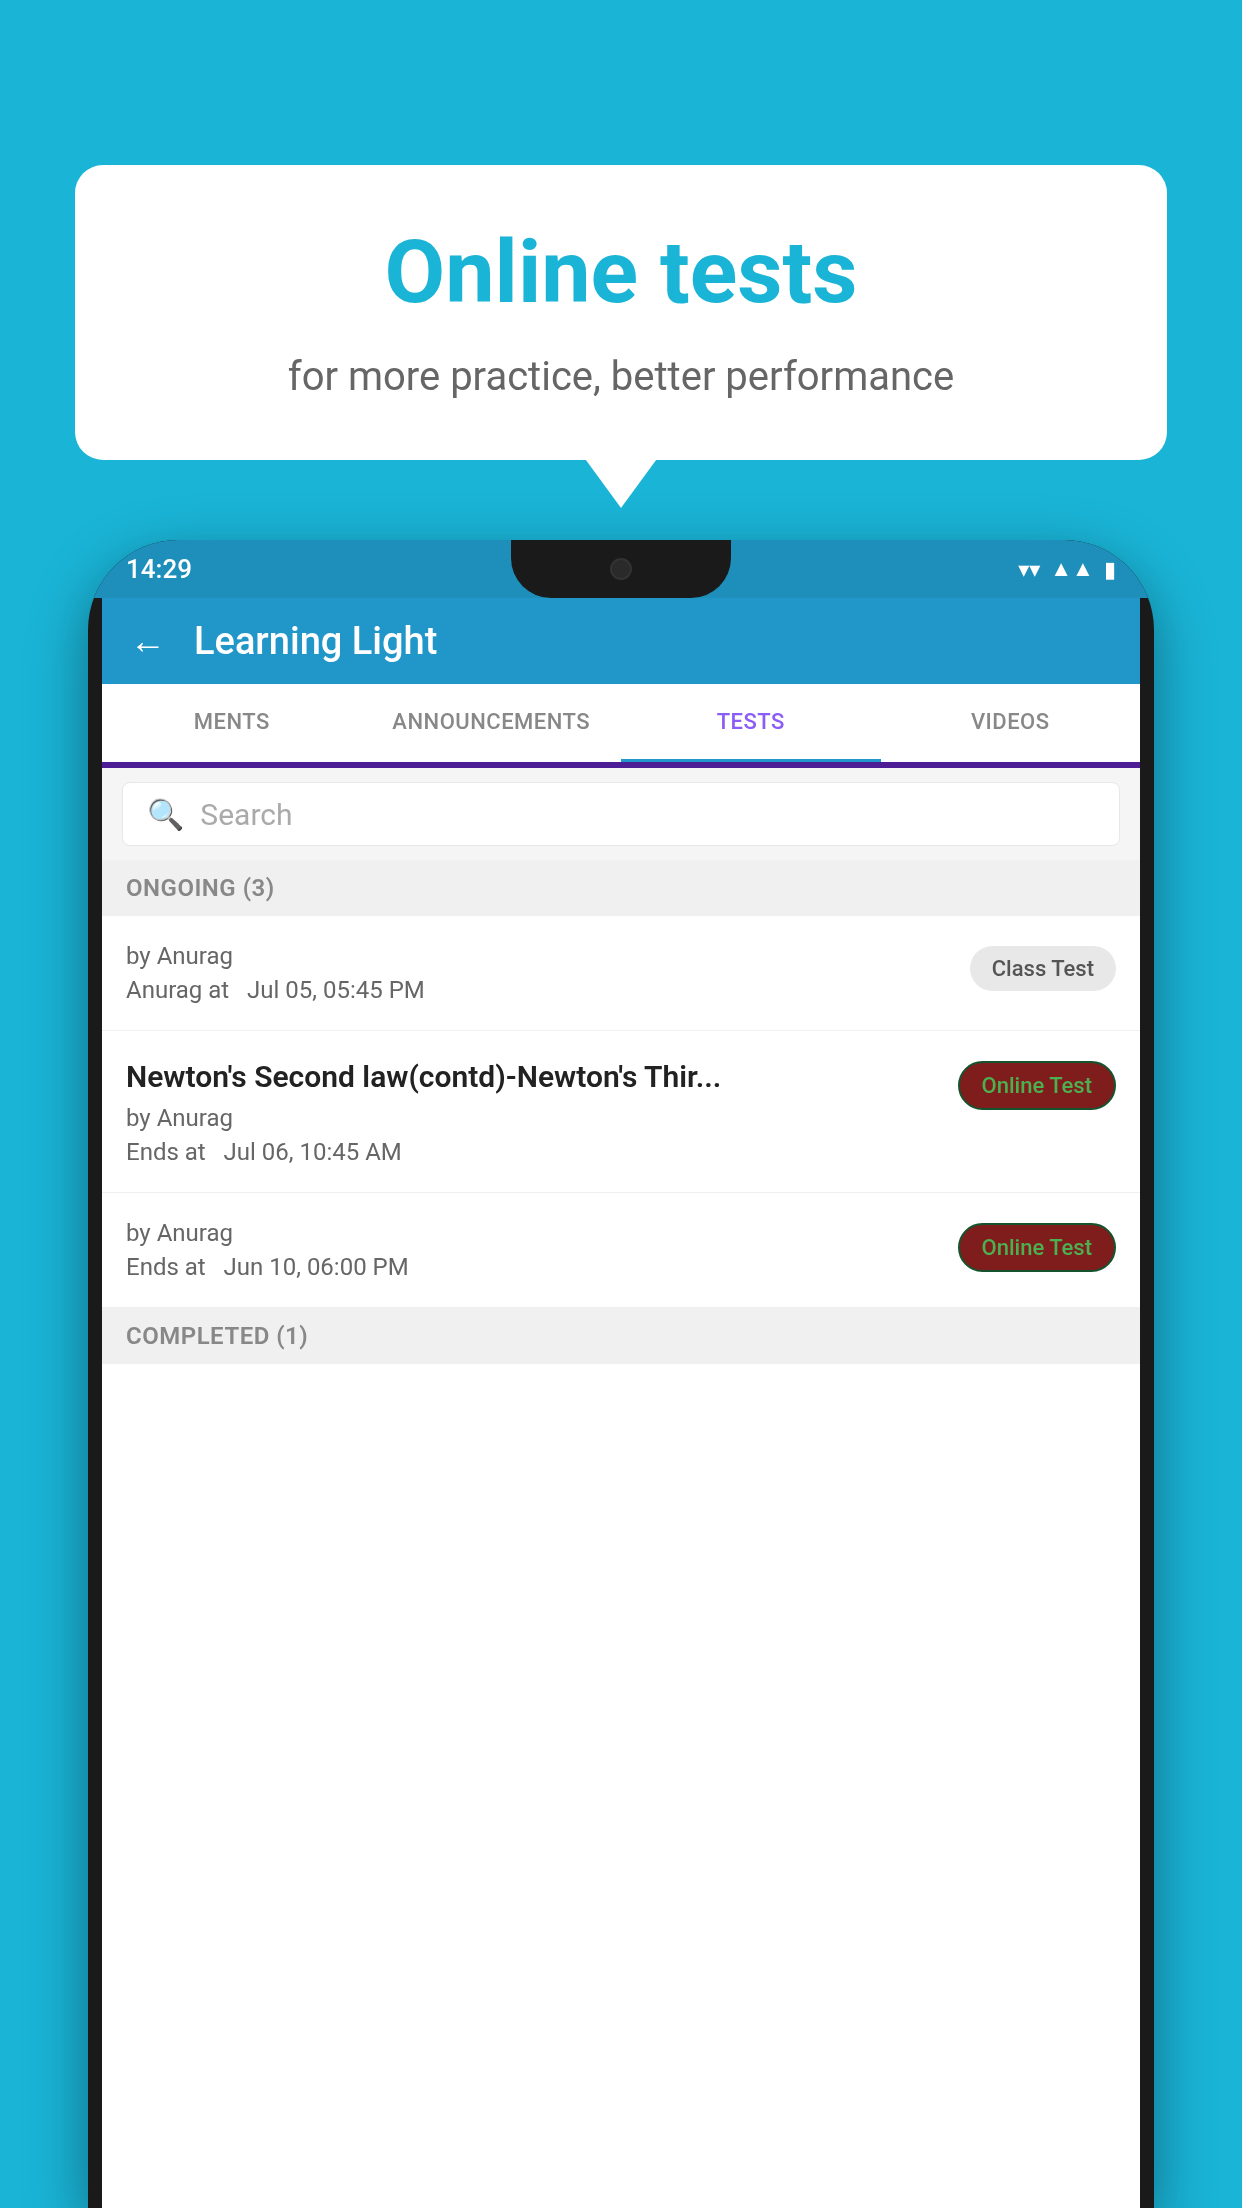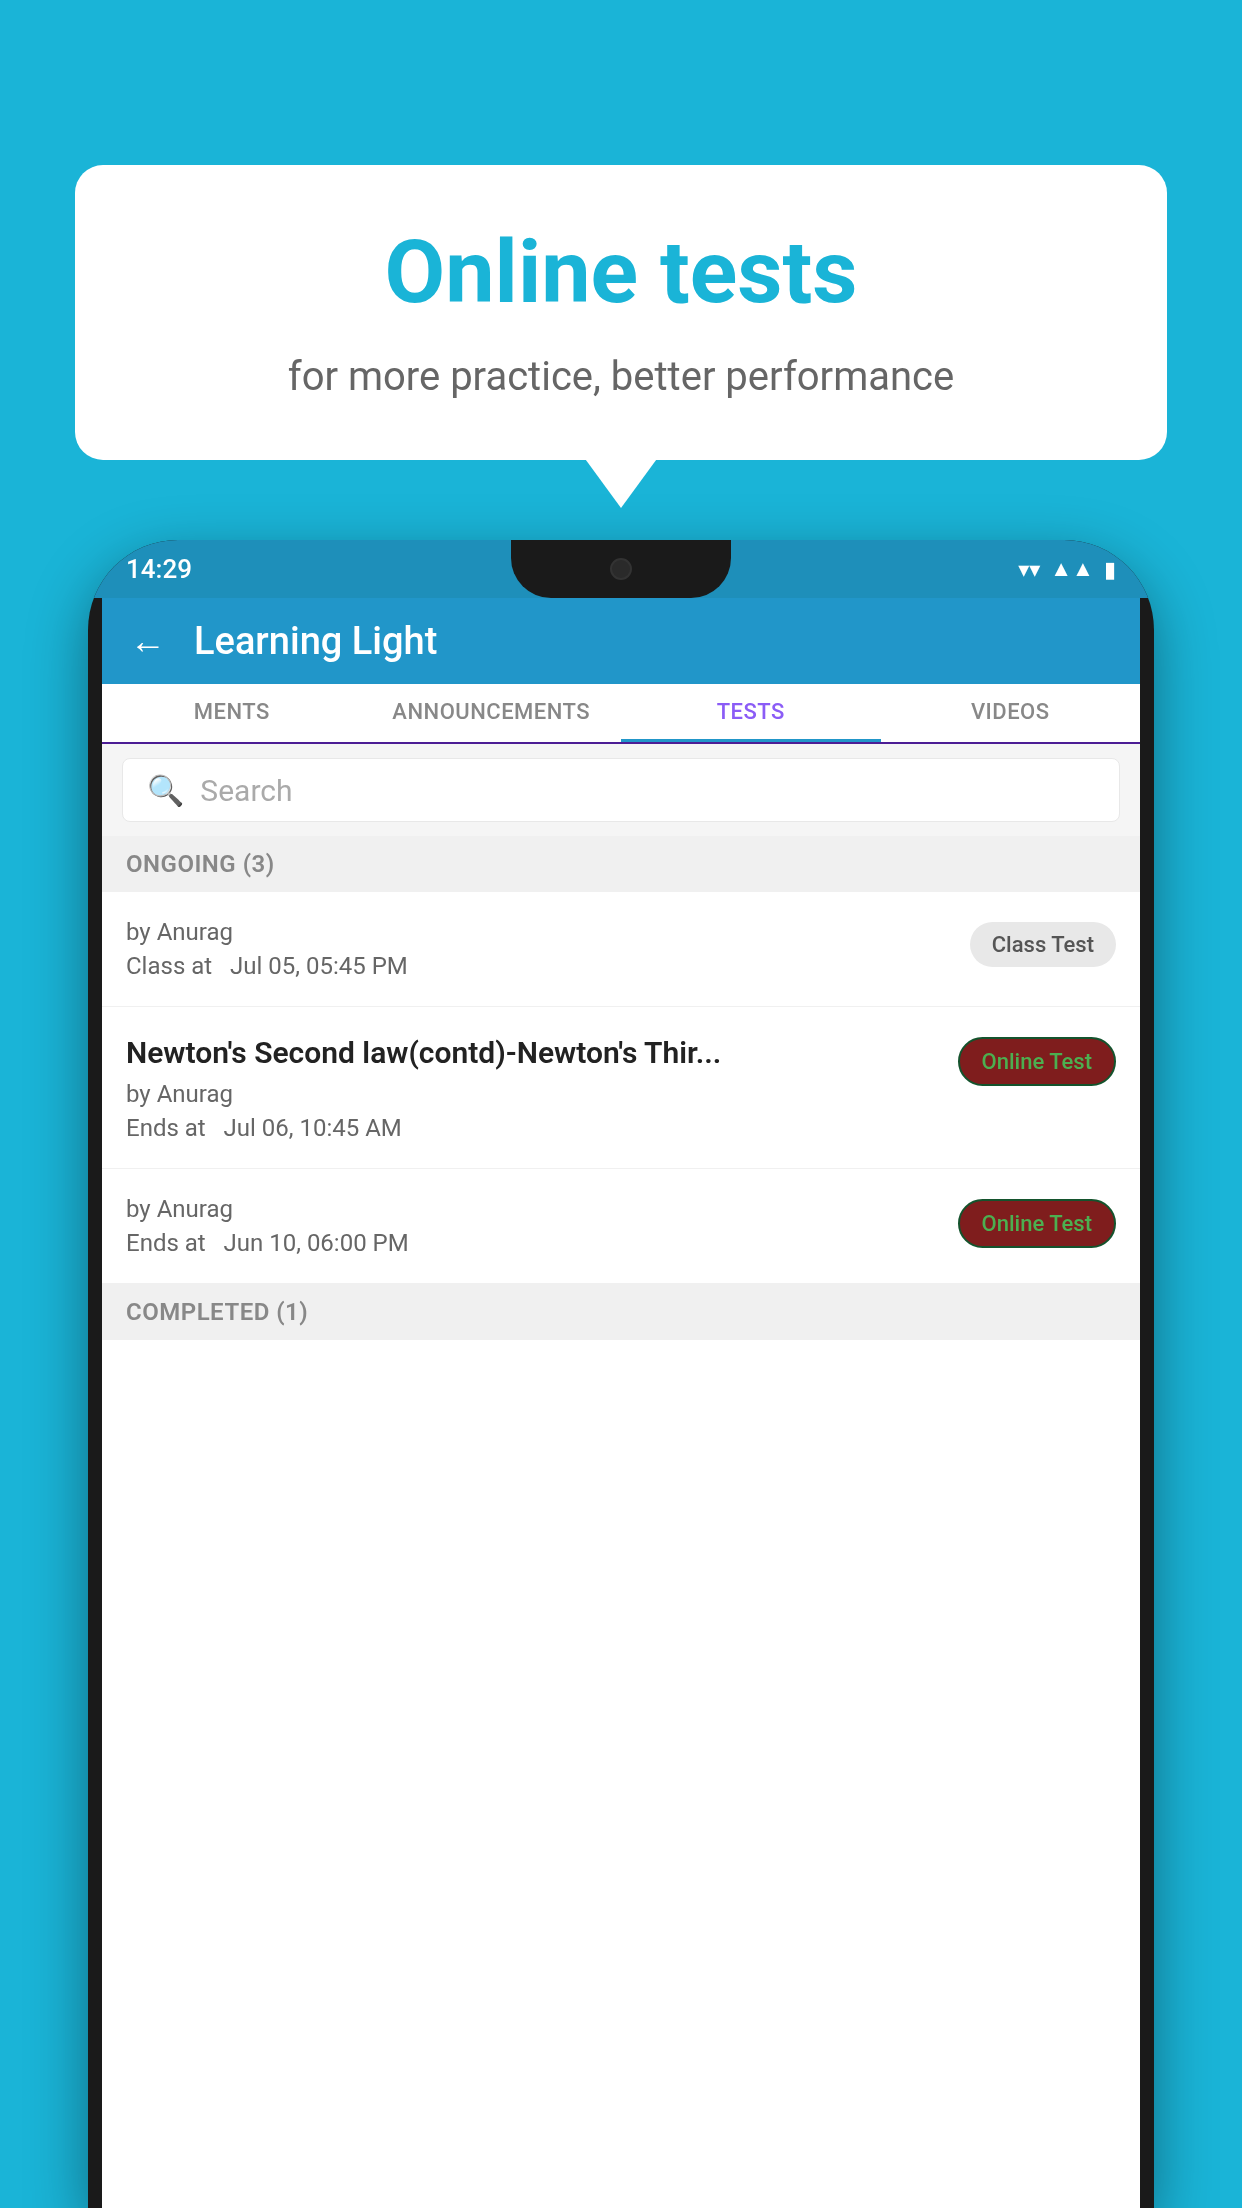--- a/index.html
+++ b/index.html
@@ -151,22 +151,22 @@
     .app-title {
       font-size: 38px;
       color: white;
       font-weight: 500;
     }
 
     
     .tabs-bar {
       display: flex;
       background: white;
-      border-bottom: 2px solid #4c1d95;
-      height: 60px;
+      border-bottom: 6px solid #4c1d95;
+      height: 84px;
       align-items: stretch;
     }
 
     .tab-item {
       flex: 1;
       display: flex;
       align-items: center;
       justify-content: center;
       font-size: 22px;
       color: #888;
@@ -341,21 +341,21 @@
     </div>
 
     <div class="section-header">ONGOING (3)</div>
 
     <div class="test-list">
 
       <div class="test-item">
         <div class="test-info">
           <div class="test-author">by Anurag</div>
           <div class="test-time">
-            <span>Class at</span>
+            <span>Anurag at</span>
             &nbsp;
             <span>Jul 05, 05:45 PM</span>
           </div>
         </div>
         <span class="test-badge badge-class">Class Test</span>
       </div>
 
       <div class="test-item">
         <div class="test-info">
           <div class="test-title">Newton's Second law(contd)-Newton's Thir...</div>

